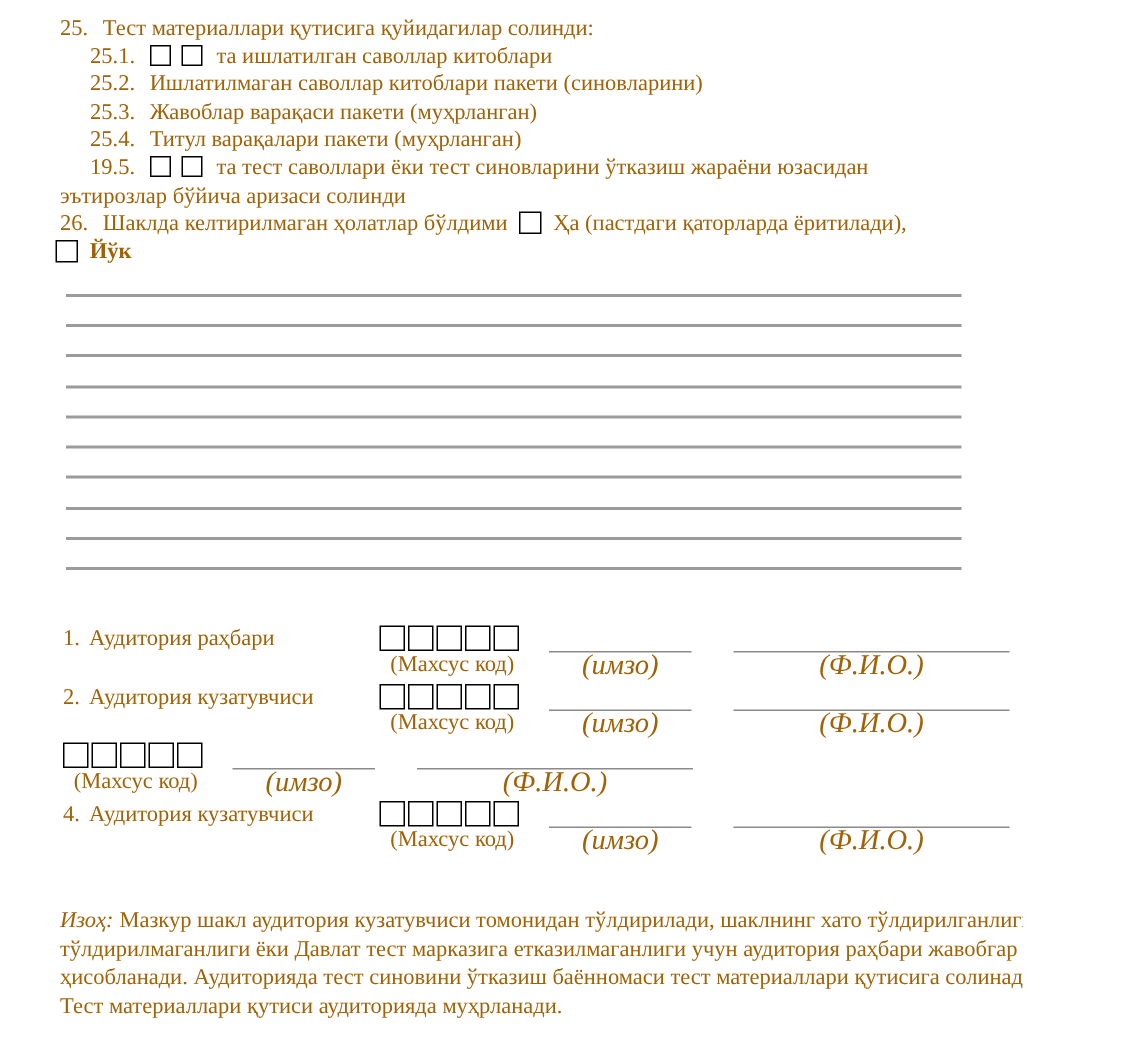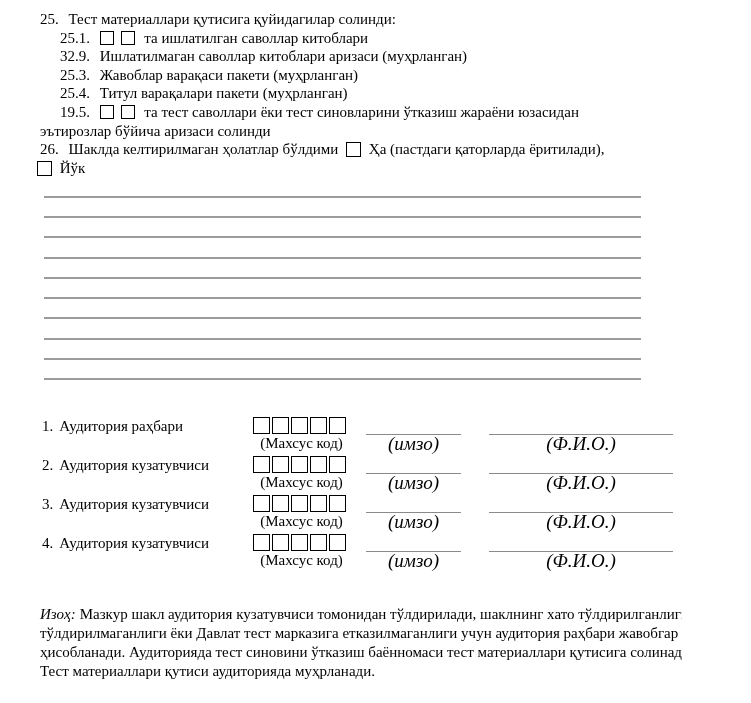--- a/index.html
+++ b/index.html
@@ -1,21 +1,21 @@
 <!DOCTYPE html>
 <html><head>
 <meta charset="utf-8">
 <style>
   html, body { margin: 0; padding: 0; background: #fff; }
   .page {
     position: relative;
     width: 682px;
     height: 703px;
     background: #ffffff;
-    color: #000000;
+    color: #a16207;
     font-family: "Liberation Serif", serif;
     font-size: 15px;
     overflow: hidden;
     box-sizing: border-box;
   }
 
   
   .checklist {
     padding: 10px 0 0 40px;
     width: 628px;
@@ -80,22 +80,22 @@
     </div>
 
     <div class="row indent2">
       <span class="num">25.1.</span>
       <span class="cb cb-sm"></span>
       <span class="cb cb-sm gap-after-boxes"></span>
       <span>та ишлатилган саволлар китоблари</span>
     </div>
 
     <div class="row indent2">
-      <span class="num">32.9.</span>
-      <span>Ишлатилмаган саволлар китоблари аризаси (муҳрланган)</span>
+      <span class="num">25.2.</span>
+      <span>Ишлатилмаган саволлар китоблари пакети (синовларини)</span>
     </div>
 
     <div class="row indent2">
       <span class="num">25.3.</span>
       <span>Жавоблар варақаси пакети (муҳрланган)</span>
     </div>
 
     <div class="row indent2">
       <span class="num">25.4.</span>
       <span>Титул варақалари пакети (муҳрланган)</span>
@@ -108,21 +108,21 @@
       <span>та тест саволлари ёки тест синовларини ўтказиш жараёни юзасидан эътирозлар бўйича аризаси солинди</span>
     </div>
 
     <div class="row nowrap">
       <span class="num">26.</span>
       <span>Шаклда келтирилмаган ҳолатлар бўлдими</span>
       <span class="cb cb-md"></span>
       <span>Ҳа (пастдаги қаторларда ёритилади),</span>
     </div>
 
-    <div class="row" style="margin-left:-3px;">
+    <div class="row" style="margin-left:-3px;font-weight:bold;">
       <span class="cb cb-md first"></span>
       <span>Йўк</span>
     </div>
 
   </div>
 
   <div class="answer-lines">
       <div class="ans-line"></div>
       <div class="ans-line"></div>
       <div class="ans-line"></div>
@@ -178,23 +178,20 @@
         <div class="uline"></div>
         <div class="cap it">(имзо)</div>
       </div>
       <div class="sig-col col-fio">
         <div class="uline"></div>
         <div class="cap it">(Ф.И.О.)</div>
       </div>
     </div>
 
     <div class="sig-row">
-      <div class="sig-label">
-        <span class="num">3.</span><span>Аудитория кузатувчиси</span>
-      </div>
       <div class="sig-col col-code">
         <div class="boxes">
             <span class="cb cb-big"></span>
             <span class="cb cb-big"></span>
             <span class="cb cb-big"></span>
             <span class="cb cb-big"></span>
             <span class="cb cb-big"></span>
           </div>
         <div class="cap">(Махсус код)</div>
       </div>

